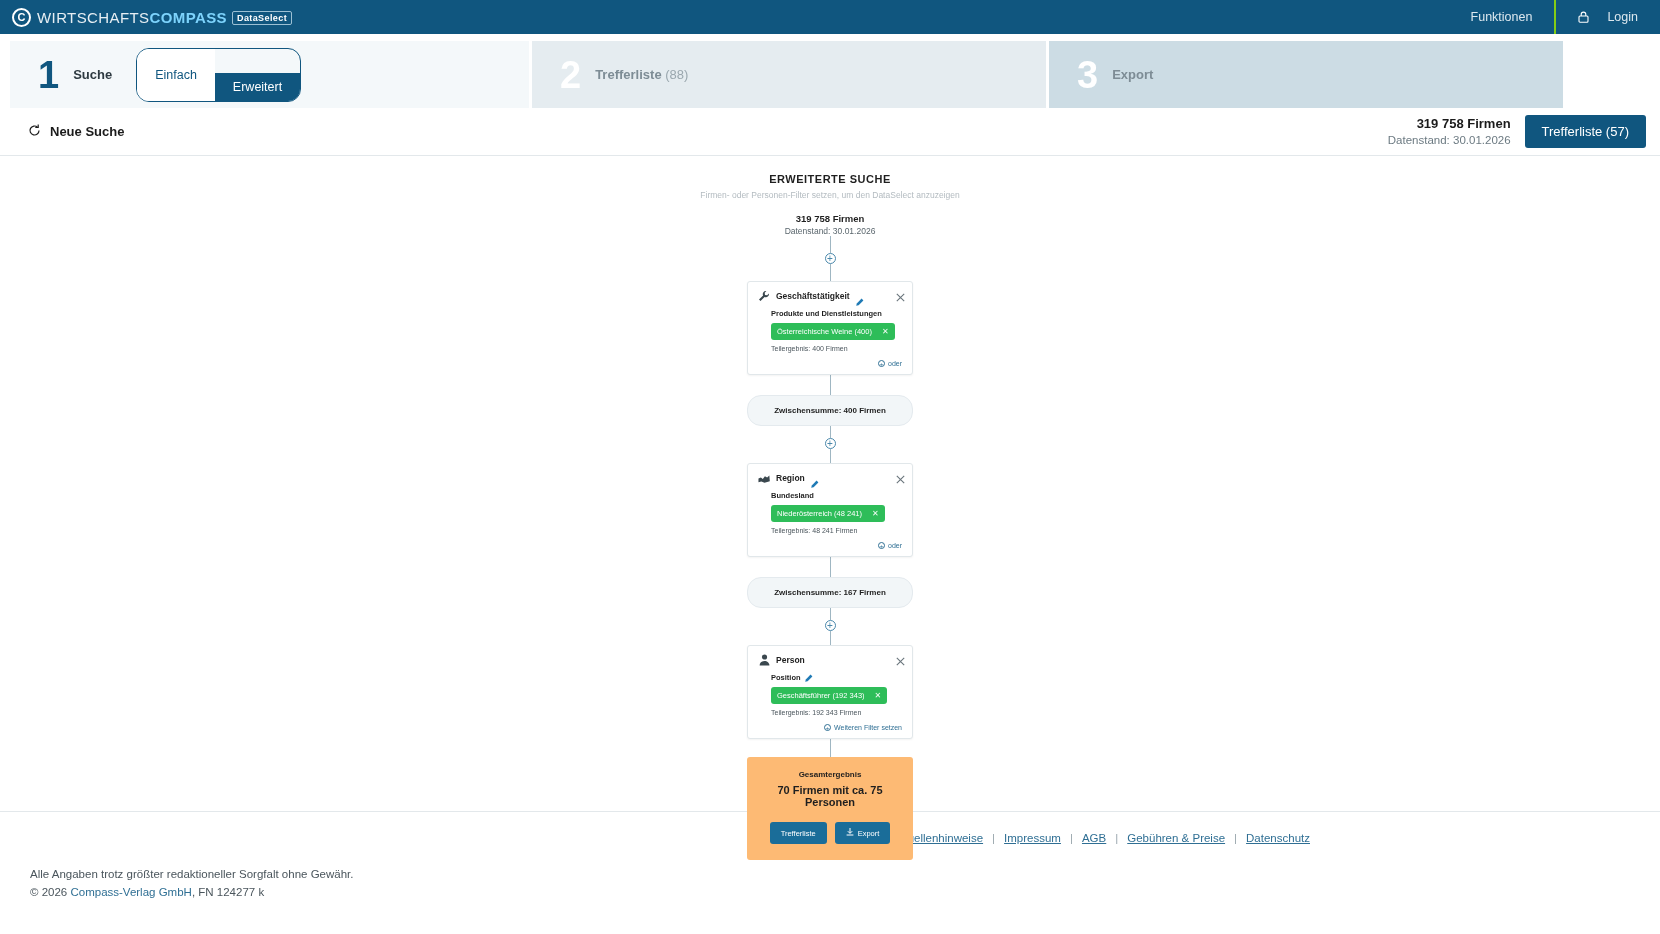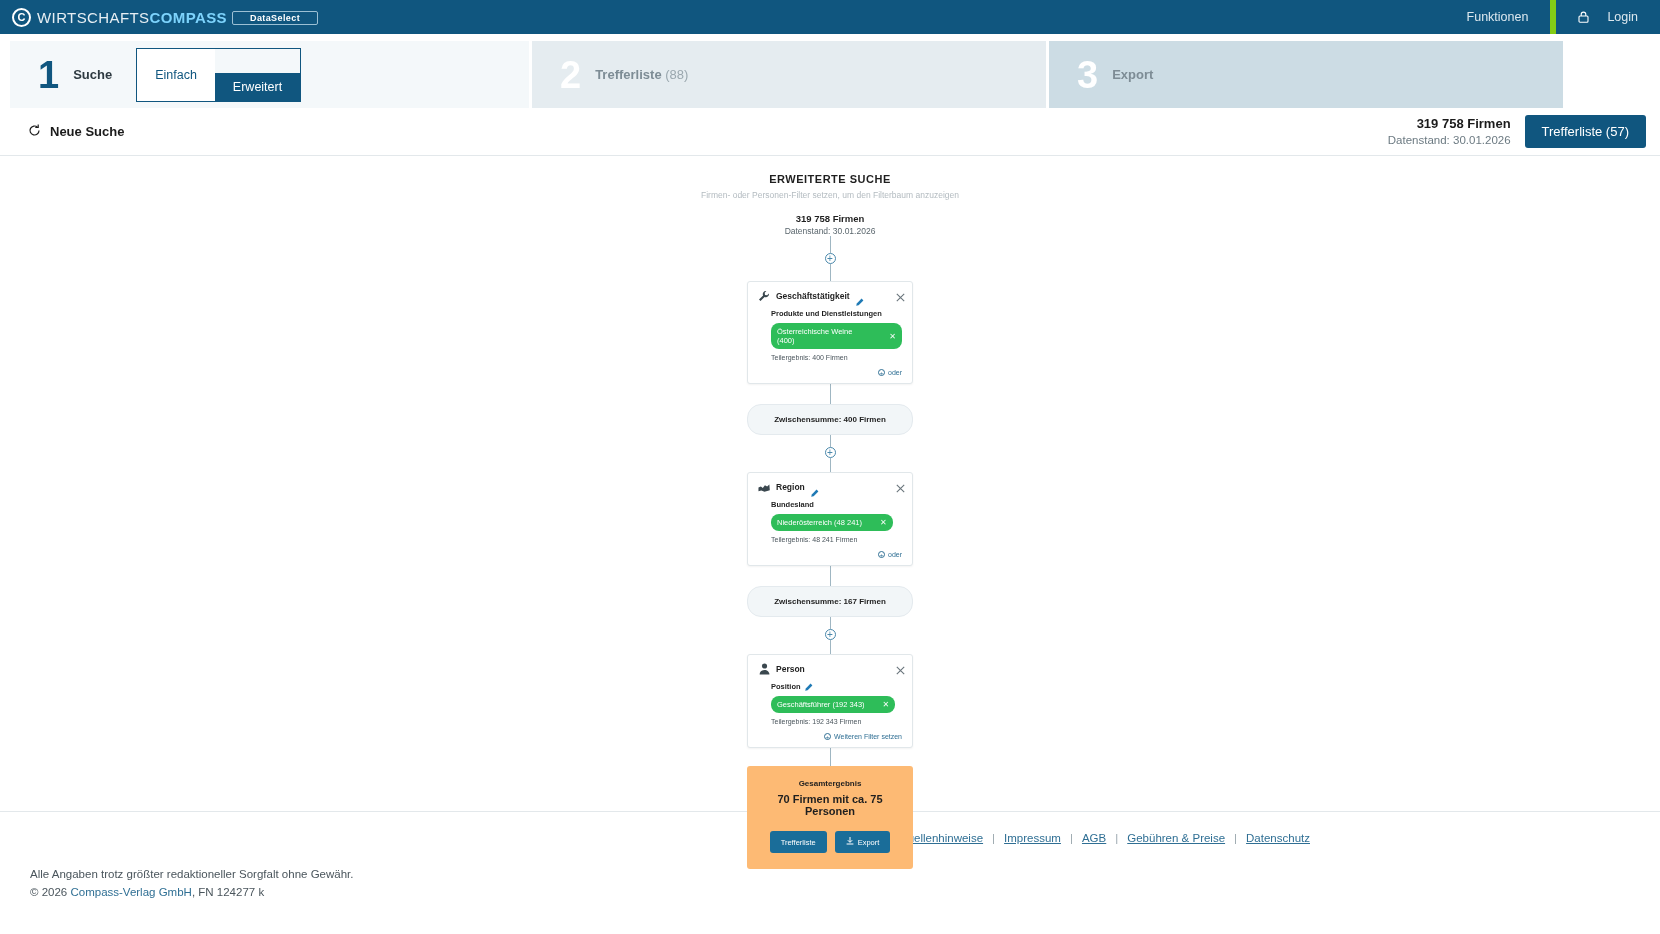--- a/index.html
+++ b/index.html
@@ -30,33 +30,33 @@
   }
   .brand-text { font-size: 15px; letter-spacing: .4px; }
   .brand-text .light { font-weight: 300; color: #e6eef3; }
   .brand-text .bold { font-weight: bold; color: #7dd3fc; }
   .brand-badge {
     margin-left: 5px;
     border: 1px solid #9cc0d4;
     border-radius: 2px;
     font-size: 9px;
     font-weight: bold;
-    padding: 1px 17px;
+    padding: 1px 4px;
     color: #ffffff;
     vertical-align: 2px;
   }
   .topnav { display: flex; align-items: center; height: 34px; }
   .topnav-item {
     font-size: 12.5px;
     color: #dce8ef;
     padding: 0 22px;
     height: 34px;
     display: flex; align-items: center; gap: 7px;
   }
-  .topnav-item.divider { border-left: 6px solid #84cc16; gap: 18px; }
+  .topnav-item.divider { border-left: 2px solid #84cc16; gap: 18px; }
   .lock-icon { display: inline-block; width: 11px; height: 12px; }
 
   
   .steps {
     display: flex;
     padding: 7px 10px 0 10px;
     background: #ffffff;
     gap: 3px;
   }
   .step {
@@ -72,21 +72,21 @@
   .step-num {
     font-size: 38px; font-weight: bold; line-height: 1;
   }
   .step-1 .step-num { color: #10567f; }
   .step-2 .step-num, .step-3 .step-num { color: #ffffff; }
   .step-label { font-size: 13px; font-weight: bold; color: #2e3a41; }
   .step-2 .step-label, .step-3 .step-label { color: #7d8c95; }
   .step-count { font-weight: normal; color: #9aa7ae; }
   .seg {
     display: flex; margin-left: 10px;
-    border: 1px solid #10567f; border-radius: 0; overflow: hidden;
+    border: 1px solid #10567f; border-radius: 13px; overflow: hidden;
   }
   .seg-btn {
     font-size: 12.5px; padding: 7px 18px; background: #ffffff; color: #10567f;
     cursor: pointer; border: none; font-family: inherit;
   }
   .seg-btn.active { background: #10567f; color: #ffffff; margin-top: 24px; }
 
   
   .subbar {
     height: 48px;
@@ -132,23 +132,23 @@
   .card-head { display: flex; align-items: center; gap: 6px; }
   .card-icon { width: 12px; height: 12px; flex: 0 0 12px; display: flex; align-items: center; justify-content: center; }
   .card-title { font-size: 8.5px; font-weight: bold; color: #1f1f1f; }
   .pencil { width: 8px; height: 8px; }
   .card-close {
     position: absolute; right: 7px; top: 6px;
     width: 9px; height: 9px; cursor: pointer;
   }
   .field-label { font-size: 7.5px; font-weight: bold; color: #1f1f1f; margin: 7px 0 0 13px; display: flex; align-items: center; gap: 4px; }
   .tag {
-    display: inline-flex; align-items: center; gap: 18px;
+    display: inline-flex; align-items: center; gap: 10px;
     background: #2ebd59; color: #ffffff;
-    font-size: 7.5px; border-radius: 8px;
+    font-size: 7.5px; border-radius: 3px;
     padding: 4px 6px; margin: 5px 0 0 13px;
   }
   .tag-x { cursor: pointer; font-size: 8px; opacity: .95; }
   .sub-result { font-size: 7px; color: #4a555c; margin: 5px 0 0 13px; }
   .card-action {
     font-size: 7px; color: #2f6f94; display: flex; align-items: center;
     gap: 3px; justify-content: flex-end; margin-top: 8px; cursor: pointer;
   }
   .mini-plus {
     width: 7px; height: 7px; border-radius: 50%;
@@ -255,21 +255,21 @@
       <div class="small">Datenstand: 30.01.2026</div>
     </div>
     <button class="btn-primary">Trefferliste (57)</button>
   </div>
 </div>
 
 <div class="canvas">
   <div class="tree">
 
     <div class="tree-title">ERWEITERTE SUCHE</div>
-    <div class="tree-sub">Firmen- oder Personen-Filter setzen, um den Filterbaum anzuzeigen</div>
+    <div class="tree-sub">Firmen- oder Personen-Filter setzen, um den DataSelect anzuzeigen</div>
     <div class="tree-total">319 758 Firmen</div>
     <div class="tree-total-sub">Datenstand: 30.01.2026</div>
 
     <div class="connector" style="height:17px"></div>
     <div class="plus-node">+</div>
     <div class="connector" style="height:17px"></div>
 
     <div class="card">
       <span class="card-close">
         <svg width="9" height="9" viewBox="0 0 9 9">

